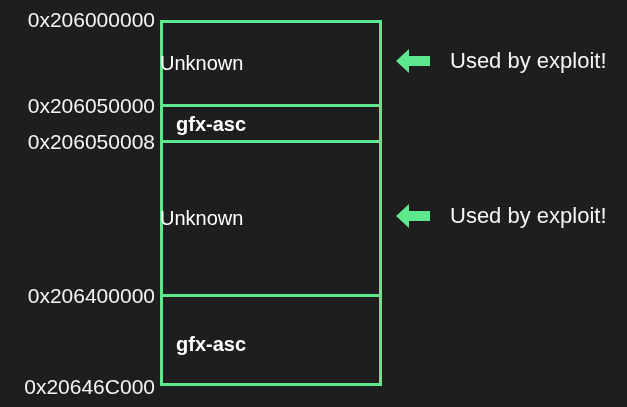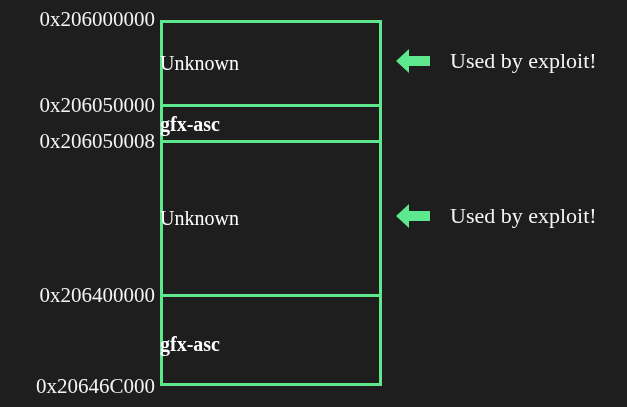--- a/index.html
+++ b/index.html
@@ -15,21 +15,20 @@
     color: #f2f2f2;
     position: relative;
   }
 
   #canvas {
     position: absolute;
     left: 0; top: 0;
     width: 627px;
     height: 407px;
     background: #1e1e1e;
-    font-family: Liberation Serif, serif;
   }
 
   
   .addr {
     position: absolute;
     right: 472px;              
     width: 160px;
     text-align: right;
     font-size: 21px;
     line-height: 21px;
@@ -62,21 +61,21 @@
   .region-label {
     position: absolute;
     left: 160px;
     width: 244px;
     text-align: left;
     font-size: 20px;
     line-height: 20px;
     color: #ffffff;
     white-space: nowrap;
   }
-  .region-label.bold { font-weight: bold; }
+  .region-label.bold { font-weight: bold; margin-left: 16px; }
 
   
   .annotation {
     position: absolute;
     display: flex;
     align-items: center;
     gap: 20px;
     white-space: nowrap;
   }
   .arrow-icon {

